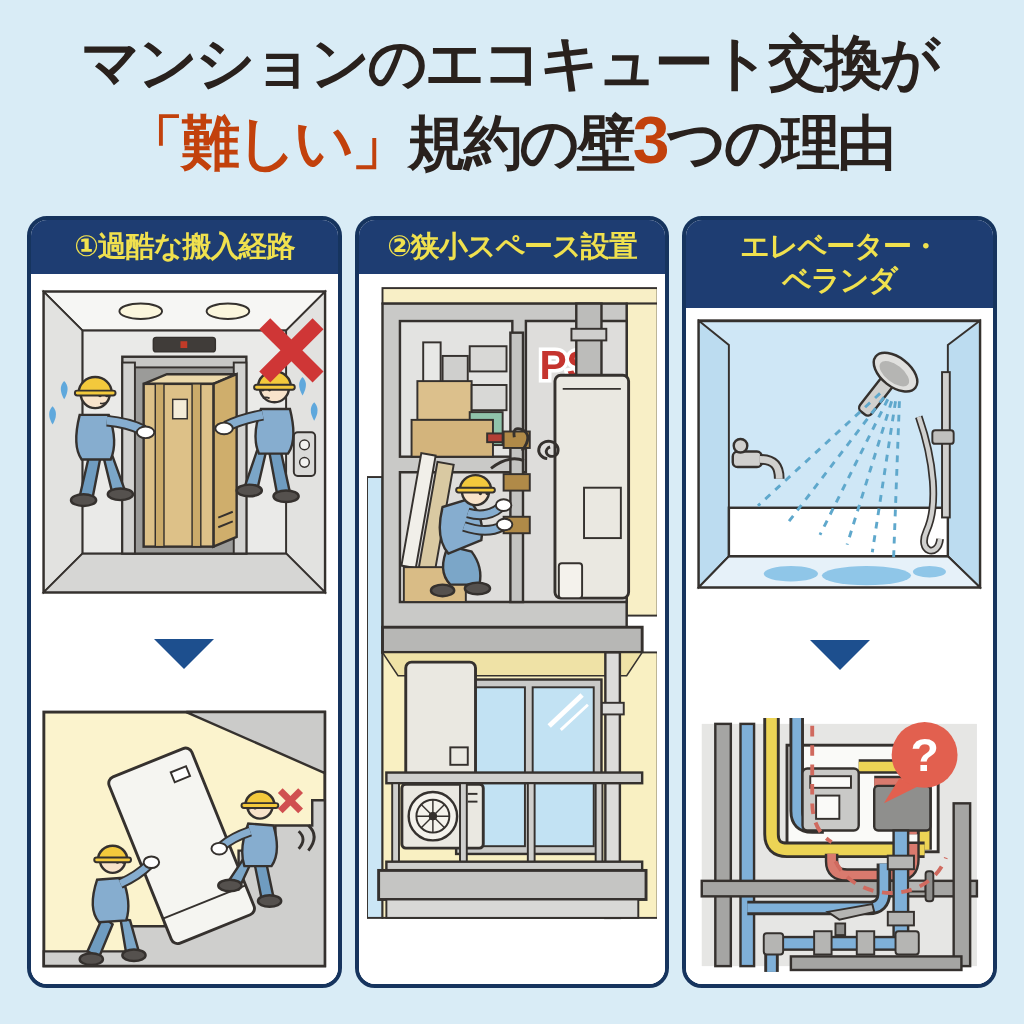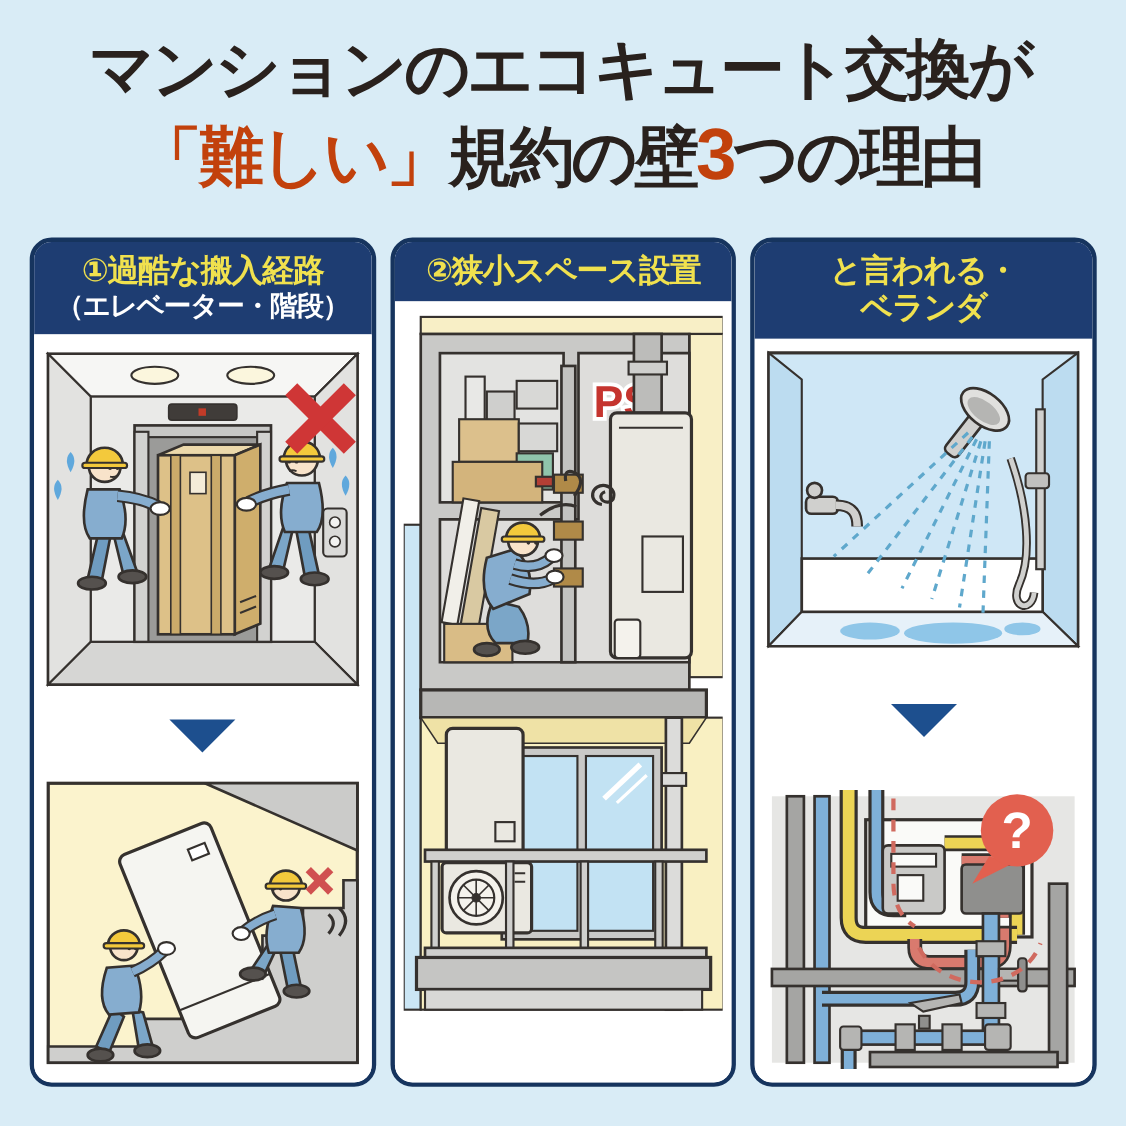--- a/index.html
+++ b/index.html
@@ -38,21 +38,20 @@
 <div class="title">
   <div class="line">マンションのエコキュート交換が</div>
   <div class="line"><span class="red">「難しい」</span><span>規約の壁</span><span class="red num">3</span><span>つの理由</span></div>
 </div>
 
 <div class="panels">
 
   <div class="panel">
     <div class="panel-header">
       <div class="head">①過酷な搬入経路</div>
-      <div class="sub">（エレベーター・階段）</div>
     </div>
     <div class="panel-body">
 
       <svg class="illus" viewBox="0 0 300 320" style="height:322px">
         <g stroke="#35312e">
           <rect x="5" y="5" width="290" height="310" fill="#efefed" stroke-width="3"></rect>
           <polygon points="5,5 295,5 255,45 45,45" fill="#f6f6f4" stroke-width="2"></polygon>
           <ellipse cx="105" cy="25" rx="22" ry="8" fill="#fbf6dd" stroke-width="2"></ellipse>
           <ellipse cx="195" cy="25" rx="22" ry="8" fill="#fbf6dd" stroke-width="2"></ellipse>
           <polygon points="5,5 45,45 45,275 5,315" fill="#e2e2e0" stroke-width="2"></polygon>
@@ -303,21 +302,21 @@
           <rect x="20" y="592" width="264" height="9" fill="#cfcfcd" stroke-width="2.5"></rect>
         </g>
         <rect x="12" y="601" width="276" height="30" fill="#c5c5c3" stroke="#35312e" stroke-width="3"></rect>
         <rect x="20" y="631" width="260" height="19" fill="#d8d8d6" stroke="#35312e" stroke-width="2"></rect>
       </svg>
     </div>
   </div>
 
   <div class="panel">
     <div class="panel-header">
-      <div class="head">と言われる・</div>
+      <div class="head">エレベーター・</div>
       <div class="head">ベランダ</div>
     </div>
     <div class="panel-body">
 
       <svg class="illus" viewBox="0 0 300 285" style="height:278px">
         <rect x="5" y="5" width="290" height="275" fill="#cfe7f6" stroke="#35312e" stroke-width="3"></rect>
         <polygon points="5,5 36,30 36,248 5,280" fill="#bcdcf0" stroke="#35312e" stroke-width="2"></polygon>
         <polygon points="295,5 262,30 262,248 295,280" fill="#bcdcf0" stroke="#35312e" stroke-width="2"></polygon>
         <polygon points="5,280 36,248 262,248 295,280" fill="#e6f1f9" stroke="#35312e" stroke-width="2"></polygon>
         <rect x="36" y="198" width="226" height="50" fill="#ffffff" stroke="#35312e" stroke-width="2.5"></rect>

